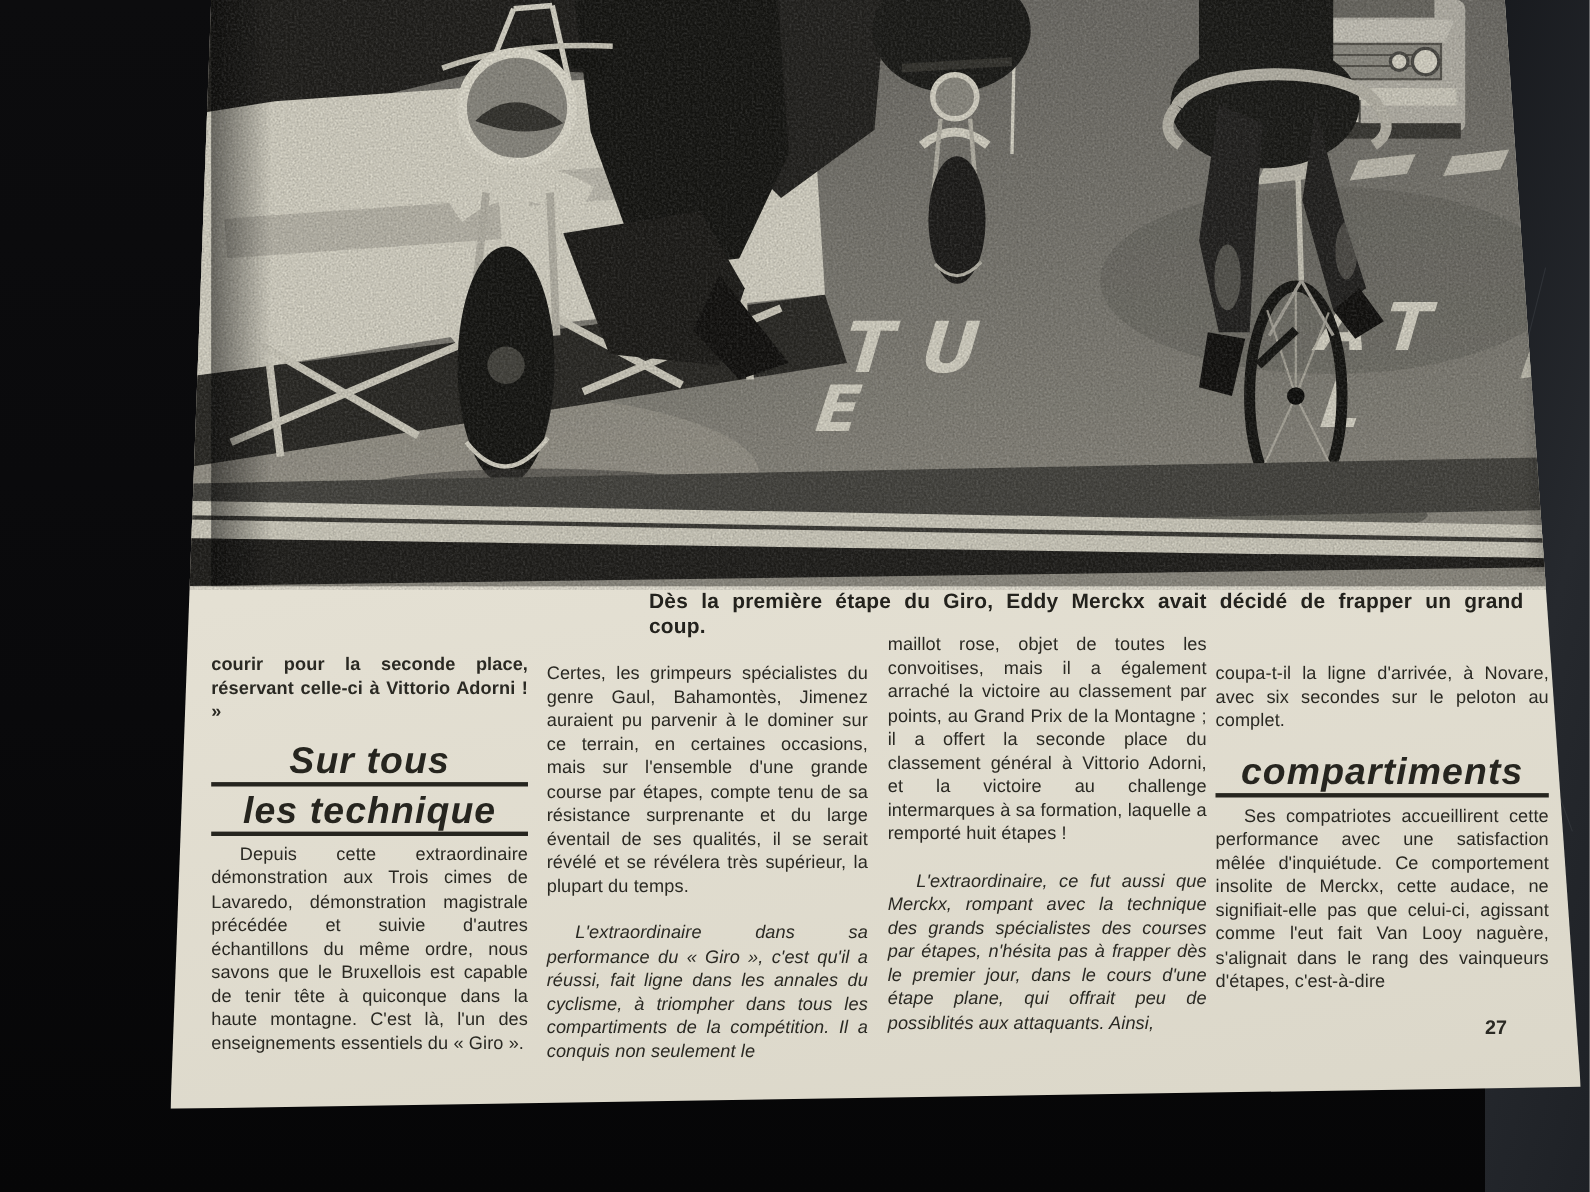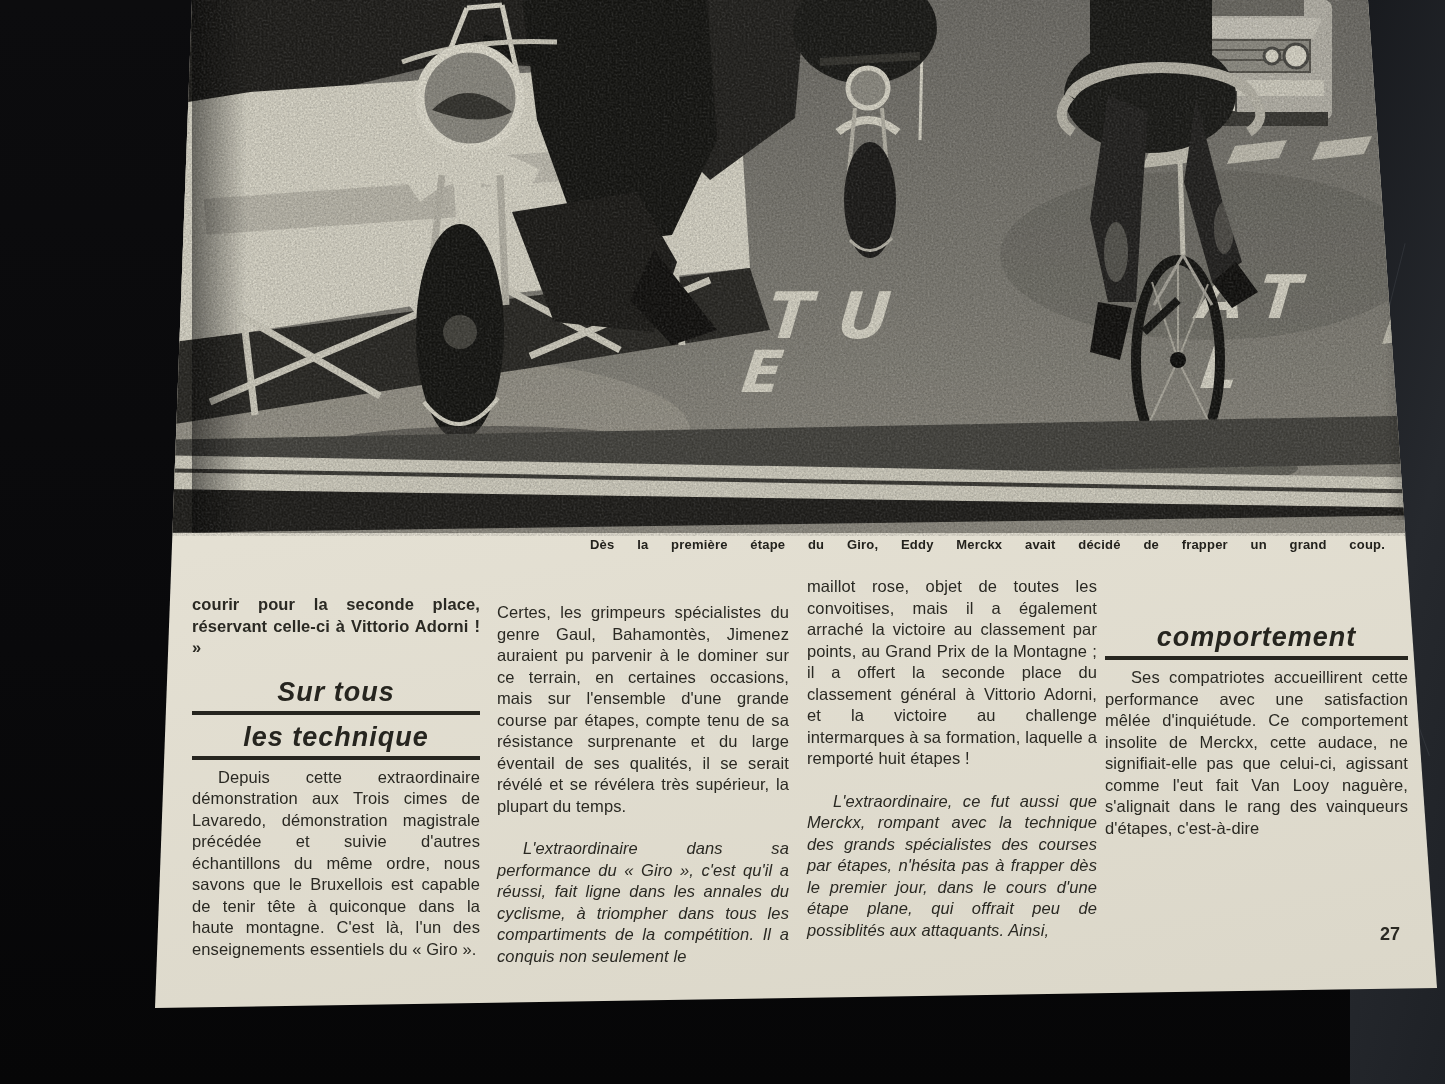--- a/index.html
+++ b/index.html
@@ -19,47 +19,47 @@
 
   .page{
     position:absolute;left:150px;top:0;width:1295px;height:1010px;z-index:2;
     background:linear-gradient(170deg,#e8e4d7 0%,#e4e0d3 45%,#dbd7c9 100%);
     clip-path:polygon(42px 0px,1218px 0px,1287px 988px,5px 1008px);
   }
   .photo{position:absolute;left:0;top:0;width:1295px;height:540px;}
 
   .caption{
     position:absolute;left:440px;top:537px;width:795px;
-    font-size:13px;font-weight:bold;color:#23221d;
+    font-size:19px;font-weight:bold;color:#23221d;
     text-align:justify;text-align-last:justify;word-spacing:4px;letter-spacing:.2px;
   }
 
   .col{position:absolute;font-size:16.5px;line-height:21.5px;color:#2a2923;
        text-align:justify;letter-spacing:.1px;}
   .col p{margin:0;}
   .col .indent{text-indent:26px;}
   .col .gap{margin-top:21px;font-style:italic;}
   .col1{left:42px; top:594px;width:288px;}
   .col2{left:347px;top:602px;width:292px;}
   .col3{left:657px;top:576px;width:290px;}
   .col4{left:955px;top:602px;width:303px;}
   .lead{font-weight:bold;}
 
   .heading{margin-top:18px;}
   .col4 .heading{margin-top:20px;}
   .heading .hline{
     display:block;text-align:center;
-    font-size:27px;line-height:30px;font-weight:bold;font-style:italic;
+    font-size:34px;line-height:30px;font-weight:bold;font-style:italic;
     letter-spacing:1px;color:#26251f;
     border-bottom:4px solid #26251f;padding-bottom:4px;margin-bottom:7px;
   }
   .after-heading{margin-top:12px;}
 
   .page-number{
-    position:absolute;left:1200px;top:924px;width:50px;text-align:right;
+    position:absolute;left:1200px;top:924px;width:50px;
     font-size:18px;font-weight:bold;color:#2a2923;
   }
 </style>
 </head>
 <body>
 
 <div class="mat-right">
   <div class="scratch s1"></div>
   <div class="scratch s2"></div>
 </div>
@@ -236,20 +236,21 @@
     <p>Certes, les grimpeurs spécialistes du genre Gaul, Bahamontès, Jimenez auraient pu parvenir à le dominer sur ce terrain, en certaines occasions, mais sur l'ensemble d'une grande course par étapes, compte tenu de sa résistance surprenante et du large éventail de ses qualités, il se serait révélé et se révélera très supérieur, la plupart du temps.</p>
     <p class="indent gap">L'extraordinaire dans sa performance du « Giro », c'est qu'il a réussi, fait ligne dans les annales du cyclisme, à triompher dans tous les compartiments de la compétition. Il a conquis non seulement le</p>
   </div>
 
   <div class="col col3">
     <p>maillot rose, objet de toutes les convoitises, mais il a également arraché la victoire au classement par points, au Grand Prix de la Montagne ; il a offert la seconde place du classement général à Vittorio Adorni, et la victoire au challenge intermarques à sa formation, laquelle a remporté huit étapes !</p>
     <p class="indent gap">L'extraordinaire, ce fut aussi que Merckx, rompant avec la technique des grands spécialistes des courses par étapes, n'hésita pas à frapper dès le premier jour, dans le cours d'une étape plane, qui offrait peu de possiblités aux attaquants. Ainsi,</p>
   </div>
 
   <div class="col col4">
+    <p>coupa-t-il la ligne d'arrivée, à Novare, avec six secondes sur le peloton au complet.</p>
     <div class="heading">
-      <span class="hline">comportement</span>
+      <span class="hline">compartiments</span>
     </div>
     <p class="indent after-heading">Ses compatriotes accueillirent cette performance avec une satisfaction mêlée d'inquiétude. Ce comportement insolite de Merckx, cette audace, ne signifiait-elle pas que celui-ci, agissant comme l'eut fait Van Looy naguère, s'alignait dans le rang des vainqueurs d'étapes, c'est-à-dire</p>
   </div>
 
   <div class="page-number">27</div>
 </div>
 
 </body></html>

